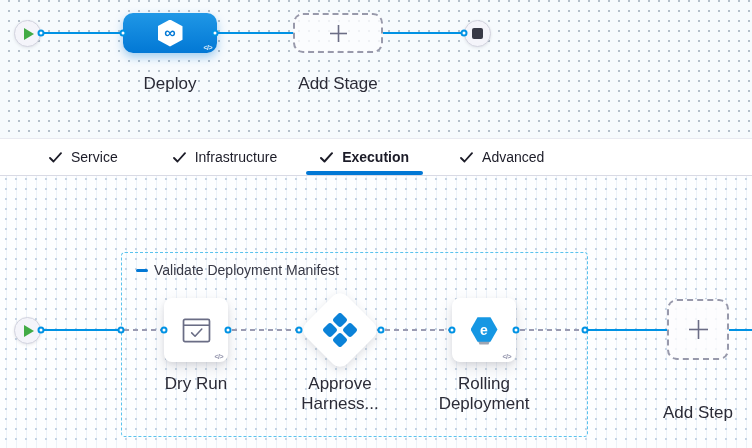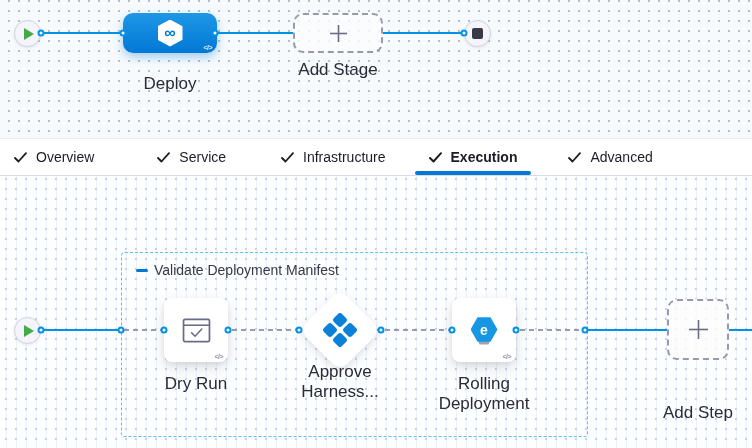--- a/index.html
+++ b/index.html
@@ -161,30 +161,24 @@
     <div class="round-node" style="left:464px; top:20px;">
       <div class="stop-sq"></div>
     </div>
 
     <div class="dot" style="left:41px; top:33px;"></div>
     <div class="dot" style="left:123px; top:33px;"></div>
     <div class="dot" style="left:215px; top:33px;"></div>
     <div class="dot" style="left:464px; top:33px;"></div>
 
     <div class="node-label" style="left:123px; top:74px; width:94px;">Deploy</div>
-    <div class="node-label" style="left:293px; top:60px; width:90px;">Add Stage</div>
+    <div class="node-label" style="left:293px; top:74px; width:90px;">Add Stage</div>
   </div>
 
   <div class="tab-bar">
-    <div class="tab tab-1">
-      <svg width="13" height="11" viewBox="0 0 13 11">
-          <polyline points="1,6 4.5,9.5 12,1.2" fill="none" stroke="#1c1c28" stroke-width="1.8" stroke-linecap="round" stroke-linejoin="round"></polyline>
-        </svg>
-      <span>Overview</span>
-    </div>
     <div class="tab tab-2">
       <svg width="13" height="11" viewBox="0 0 13 11">
           <polyline points="1,6 4.5,9.5 12,1.2" fill="none" stroke="#1c1c28" stroke-width="1.8" stroke-linecap="round" stroke-linejoin="round"></polyline>
         </svg>
       <span>Service</span>
     </div>
     <div class="tab tab-3">
       <svg width="13" height="11" viewBox="0 0 13 11">
           <polyline points="1,6 4.5,9.5 12,1.2" fill="none" stroke="#1c1c28" stroke-width="1.8" stroke-linecap="round" stroke-linejoin="round"></polyline>
         </svg>
@@ -264,18 +258,18 @@
     <div class="dot" style="left:121px; top:154px;"></div>
     <div class="dot" style="left:164px; top:154px;"></div>
     <div class="dot" style="left:228px; top:154px;"></div>
     <div class="dot" style="left:299px; top:154px;"></div>
     <div class="dot" style="left:381px; top:154px;"></div>
     <div class="dot" style="left:452px; top:154px;"></div>
     <div class="dot" style="left:516px; top:154px;"></div>
     <div class="dot" style="left:585px; top:154px;"></div>
 
     <div class="node-label" style="left:156px; top:198px; width:80px;">Dry Run</div>
-    <div class="node-label" style="left:300px; top:186px; width:80px;">Approve Harness...</div>
+    <div class="node-label" style="left:300px; top:198px; width:80px;">Approve Harness...</div>
     <div class="node-label" style="left:434px; top:198px; width:100px;">Rolling Deployment</div>
     <div class="node-label" style="left:658px; top:198px; width:80px;margin-top:29px;">Add Step</div>
   </div>
 
 </div>
 
 </body></html>

